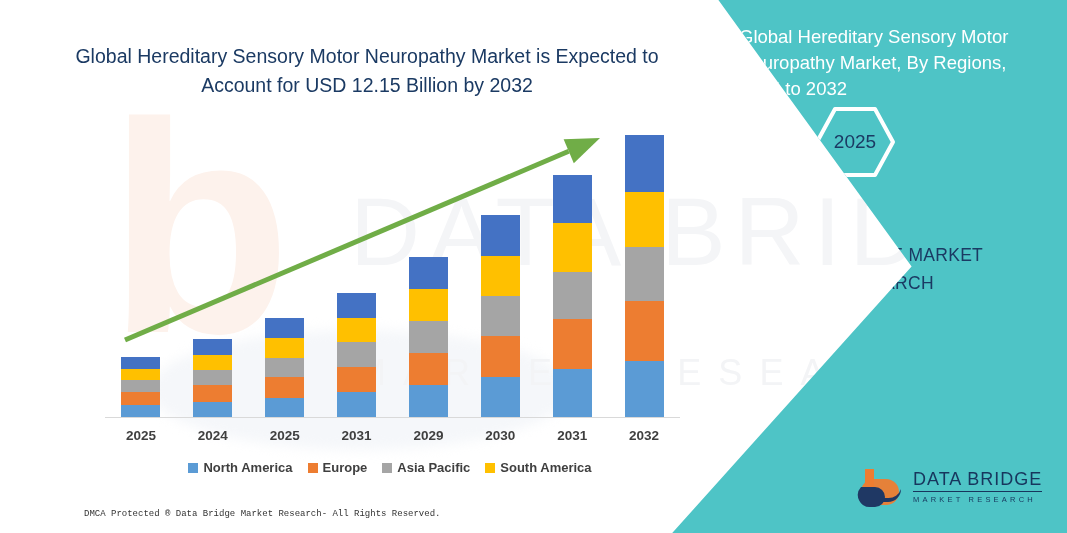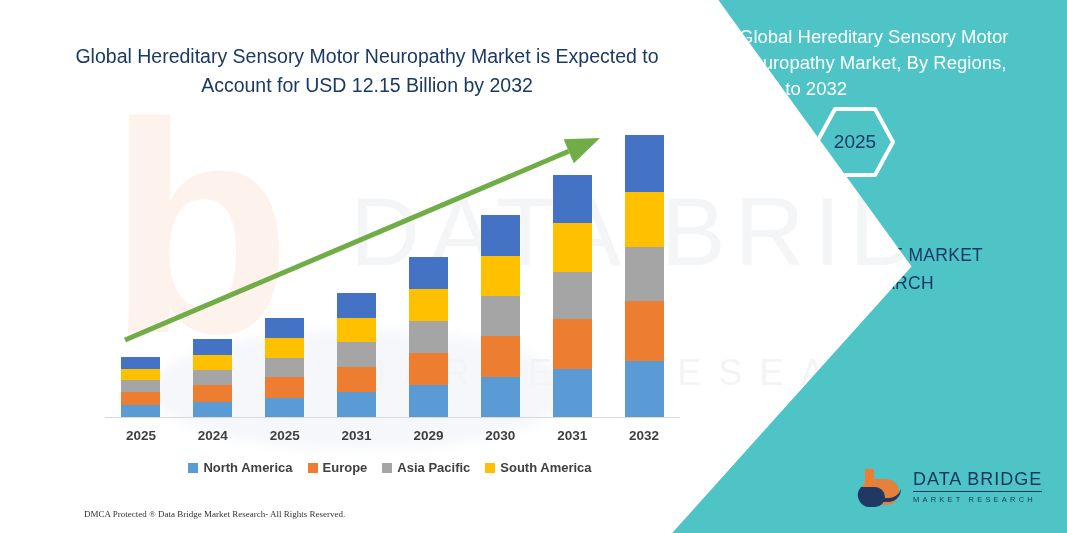--- a/index.html
+++ b/index.html
@@ -249,21 +249,21 @@
   .swatch {
     width: 10px;
     height: 10px;
     display: inline-block;
   }
 
   .footer-left {
     position: absolute;
     left: 84px;
     top: 509px;
-    font-family: Liberation Serif, serif;
+    font-family: Liberation Mono, monospace;
     font-size: 9px;
     color: #333333;
   }
   .footer-right {
     position: absolute;
     left: 403px;
     top: 509px;
     font-family: "Liberation Serif", serif;
     font-size: 9px;
     color: #333333;

